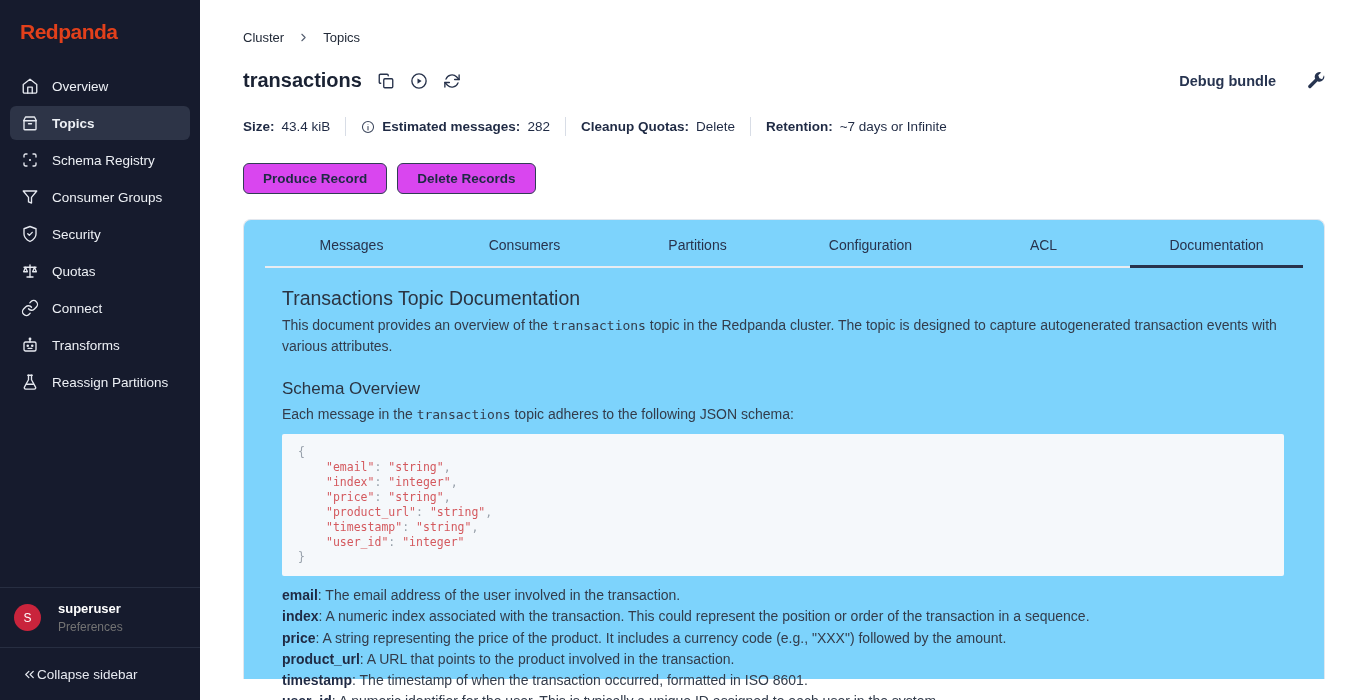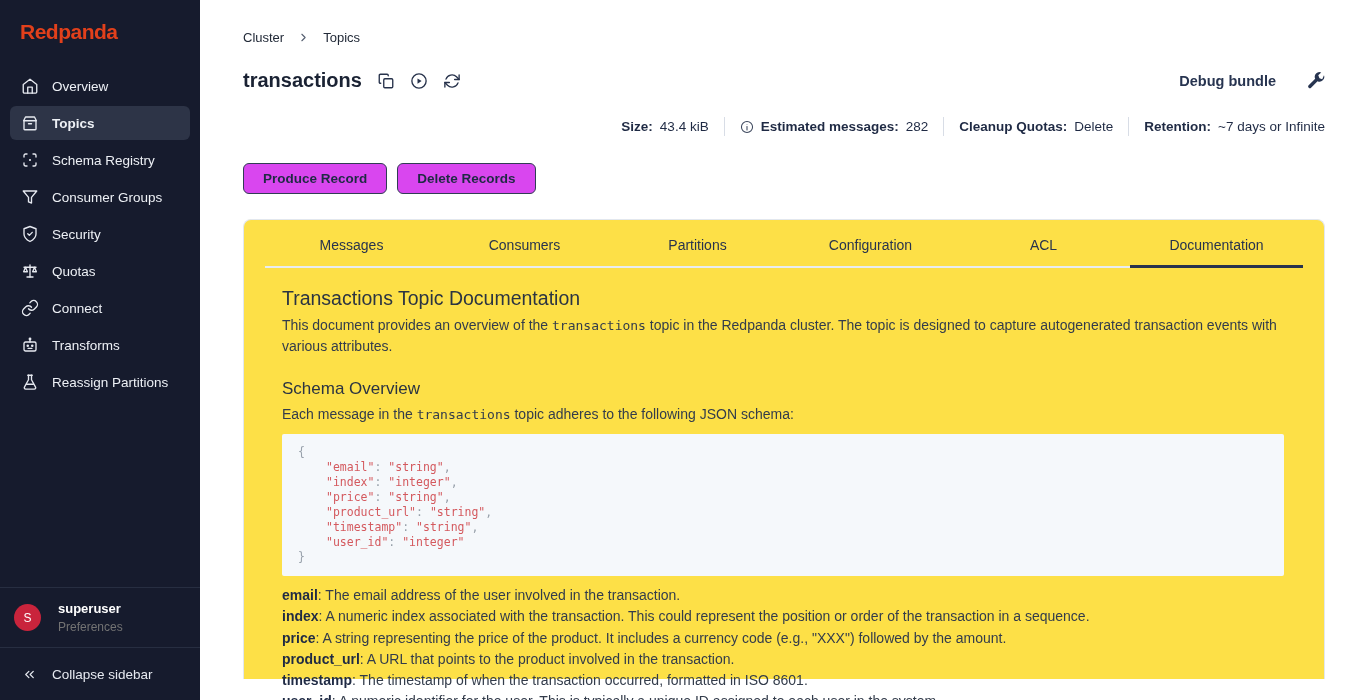--- a/index.html
+++ b/index.html
@@ -40,21 +40,21 @@
   .avatar {
     width: 27px; height: 27px; border-radius: 50%;
     background: #c9243c; color: #fff; font-size: 12px;
     display: flex; align-items: center; justify-content: center; flex: none;
   }
   .user-name { font-size: 13px; font-weight: bold; color: #ffffff; }
   .user-sub { font-size: 12px; color: #737373; margin-top: 4px; cursor: pointer; }
 
   .collapse-section {
     border-top: 1px solid #272e41;
-    height: 53px; display: flex; align-items: center; gap: 15px;
+    height: 53px; display: flex; align-items: center; 
     padding: 16px 22px; color: #e6e9f0; font-size: 13.5px; cursor: pointer;
   }
   .collapse-section svg { width: 15px; height: 15px; stroke: #e6e9f0; fill: none; stroke-width: 2; stroke-linecap: round; stroke-linejoin: round; }
 
   
   .main { flex: 1; padding: 0 41px 0 43px; }
 
   .breadcrumb {
     margin-top: 30px; display: flex; align-items: center; gap: 13px;
     font-size: 13px; color: #222a38;
@@ -67,40 +67,40 @@
   .title-icons { display: flex; align-items: center; gap: 15px; margin-left: 15px; }
   .icon-btn { width: 18px; height: 18px; color: #27324b; cursor: pointer; }
   .icon-btn svg { width: 18px; height: 18px; stroke: currentColor; fill: none; stroke-width: 1.8; stroke-linecap: round; stroke-linejoin: round; }
   .header-right { margin-left: auto; display: flex; align-items: center; }
   .debug-bundle { font-size: 14.5px; font-weight: bold; color: #273450; cursor: pointer; margin-left: 36px; }
   .wrench { width: 19px; height: 19px; margin-left: 30px; cursor: pointer; }
   .wrench svg { width: 19px; height: 19px; fill: #273450; stroke: none; }
 
   .stats-row {
     margin-top: 25px; display: flex; align-items: center;
-    font-size: 13.5px; color: #1f2a44; justify-content: flex-end;
+    font-size: 13.5px; color: #1f2a44;
   }
   .stat { display: flex; align-items: center; gap: 7px; }
   .stat .lbl { font-weight: bold; }
   .stat-divider { width: 1px; height: 19px; background: #d8dde6; margin: 0 15px; }
   .info-ic { width: 14px; height: 14px; color: #3c4least7; }
   .info-ic svg { width: 14px; height: 14px; stroke: #3b465c; fill: none; stroke-width: 1.8; stroke-linecap: round; }
 
   .actions-row { margin-top: 27px; display: flex; gap: 10px; }
   .btn {
     height: 31px; padding: 0 19px; background: #d946ef;
     border: 1px solid #313c55; border-radius: 6px;
     font-family: inherit; font-size: 13.5px; font-weight: bold; color: #1f2a44;
     cursor: pointer;
   }
 
   
   .card {
     margin-top: 25px; border: 1px solid #e2e7ee; border-bottom: none;
-    border-radius: 8px 8px 0 0; background: #fde047; height: 460px;
+    border-radius: 8px 8px 0 0; background: #7dd3fc; height: 460px;
   }
   .tabs { display: flex; margin: 0 21px; border-bottom: 2px solid #e8ecf1; }
   .tab {
     flex: 1; text-align: center; padding: 17px 0 12px;
     font-size: 14px; color: #28334d; cursor: pointer;
     border-bottom: 3px solid transparent; margin-bottom: -2px;
   }
   .tab.active { border-bottom-color: #28334d; }
 
   

